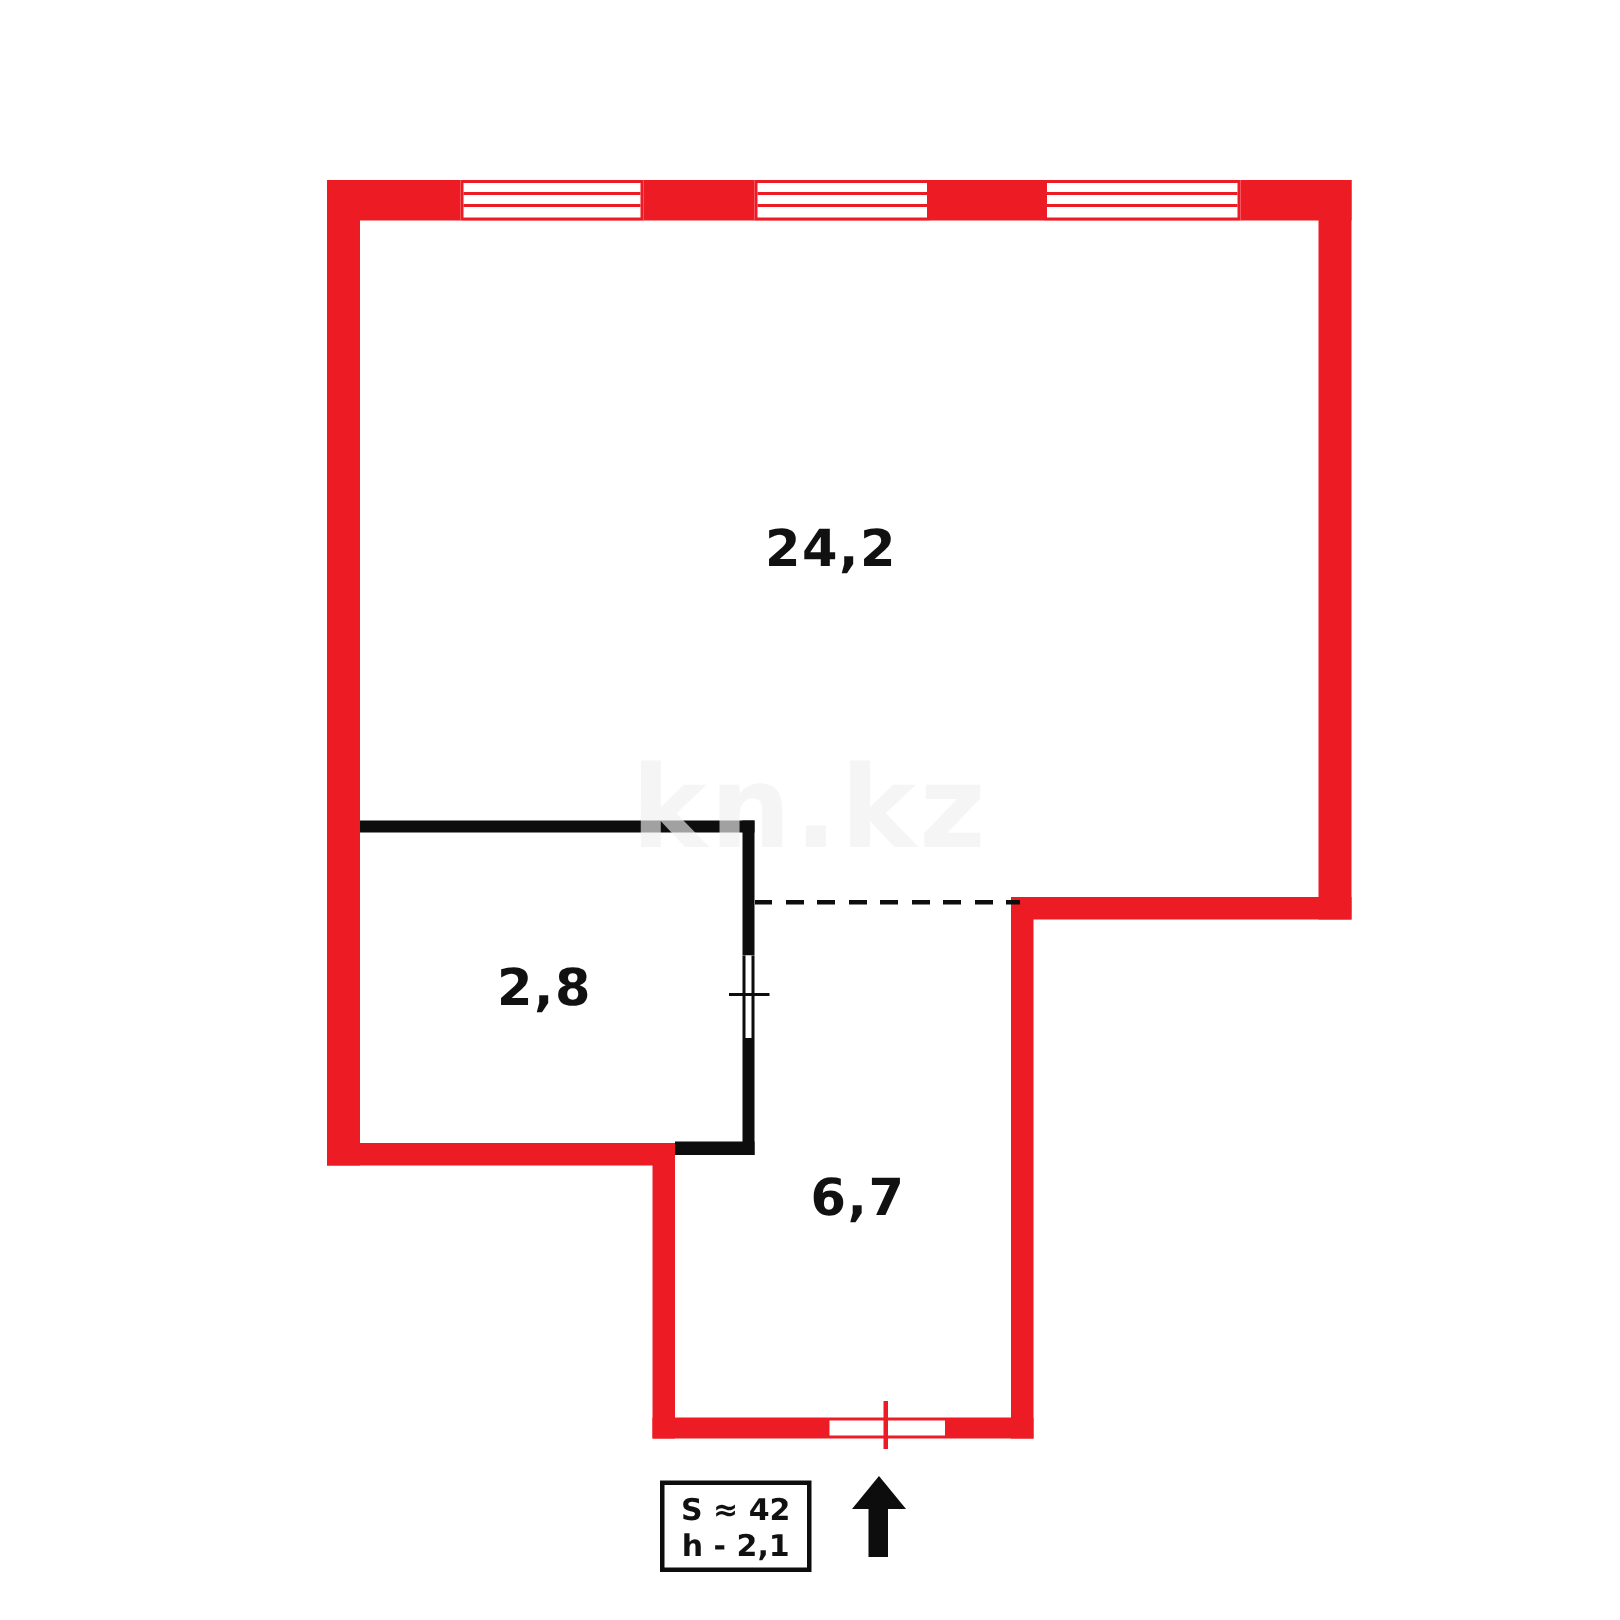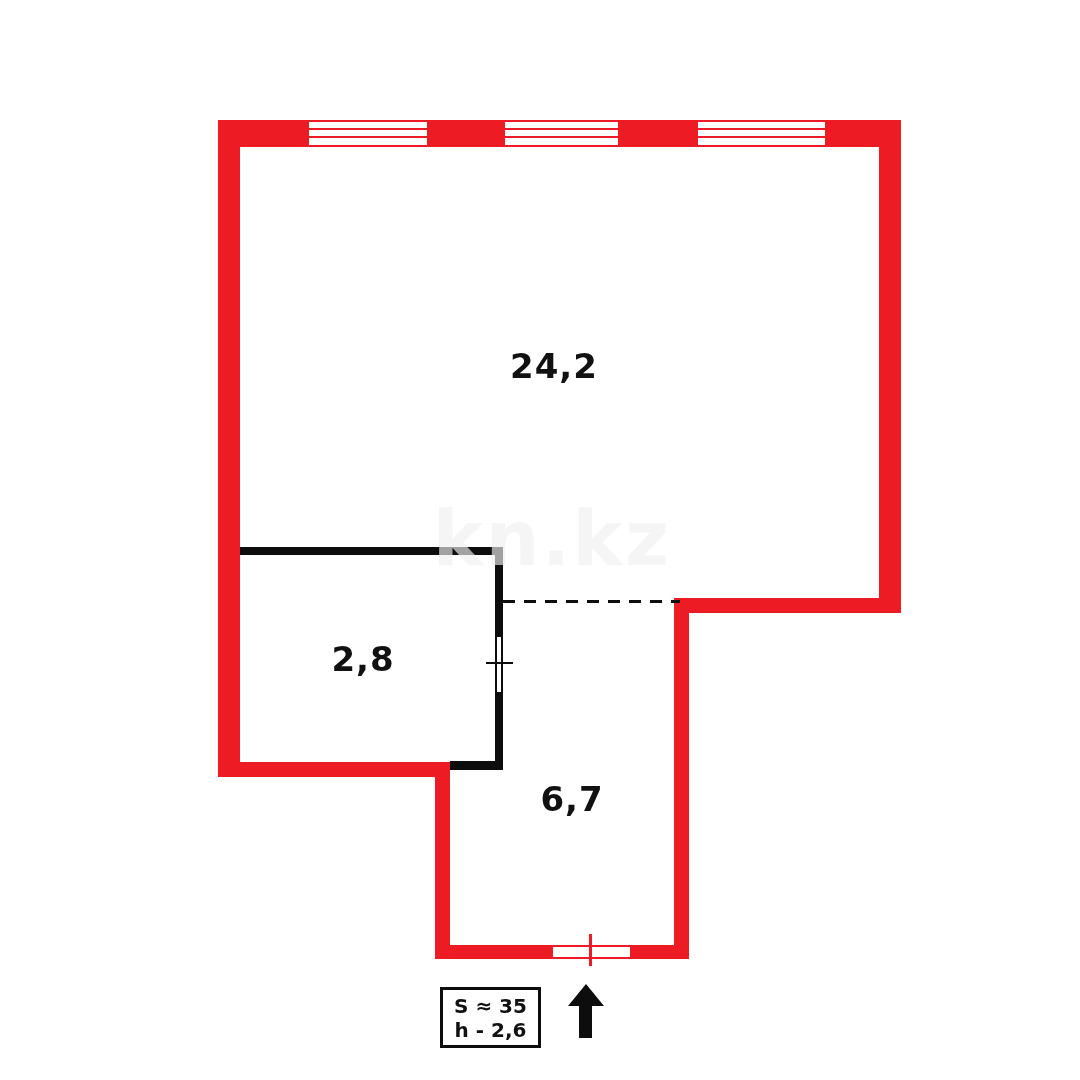--- a/index.html
+++ b/index.html
@@ -74,21 +74,21 @@
     position: absolute; transform: translate(-50%, -50%);
     font-size: 34px; font-weight: bold; color: var(--text);
     letter-spacing: 1px; white-space: nowrap; z-index: 5;
   }
   #label-living  { left: 554px; top: 366px; }
   #label-storage { left: 363px; top: 659px; }
   #label-hallway { left: 572px; top: 799px; text-align: right; }
 
   
   #watermark {
-    position: absolute; left: 552px; top: 538px; transform: translate(-50%, -50%);
+    position: absolute; left: 540px; top: 538px; transform: translate(-50%, -50%);
     font-size: 76px; font-weight: bold; letter-spacing: 2px;
     color: var(--watermark); opacity: 0.65; z-index: 20; white-space: nowrap;
   }
 
   
   #legend {
     position: absolute; left: 440px; top: 987px; width: 101px; height: 61px;
     border: 3px solid var(--partition-wall); background: #fff;
     display: flex; flex-direction: column; justify-content: center; align-items: center;
     line-height: 1.2; z-index: 5;
@@ -143,22 +143,22 @@
   <div id="opening-dashed"></div>
 
   <div id="entry-door"></div>
   <div id="entry-door-tick"></div>
 
   <div class="room-label" id="label-living">24,2</div>
   <div class="room-label" id="label-storage">2,8</div>
   <div class="room-label" id="label-hallway">6,7</div>
 
   <div id="legend">
-    <div class="legend-line">S ≈ 35</div>
-    <div class="legend-line">h - 2,6</div>
+    <div class="legend-line">S ≈ 42</div>
+    <div class="legend-line">h - 2,1</div>
   </div>
 
   <div id="arrow">
     <div id="arrow-head"></div>
     <div id="arrow-stem"></div>
   </div>
 
   <div id="watermark">kn.kz</div>
 
 </div>

